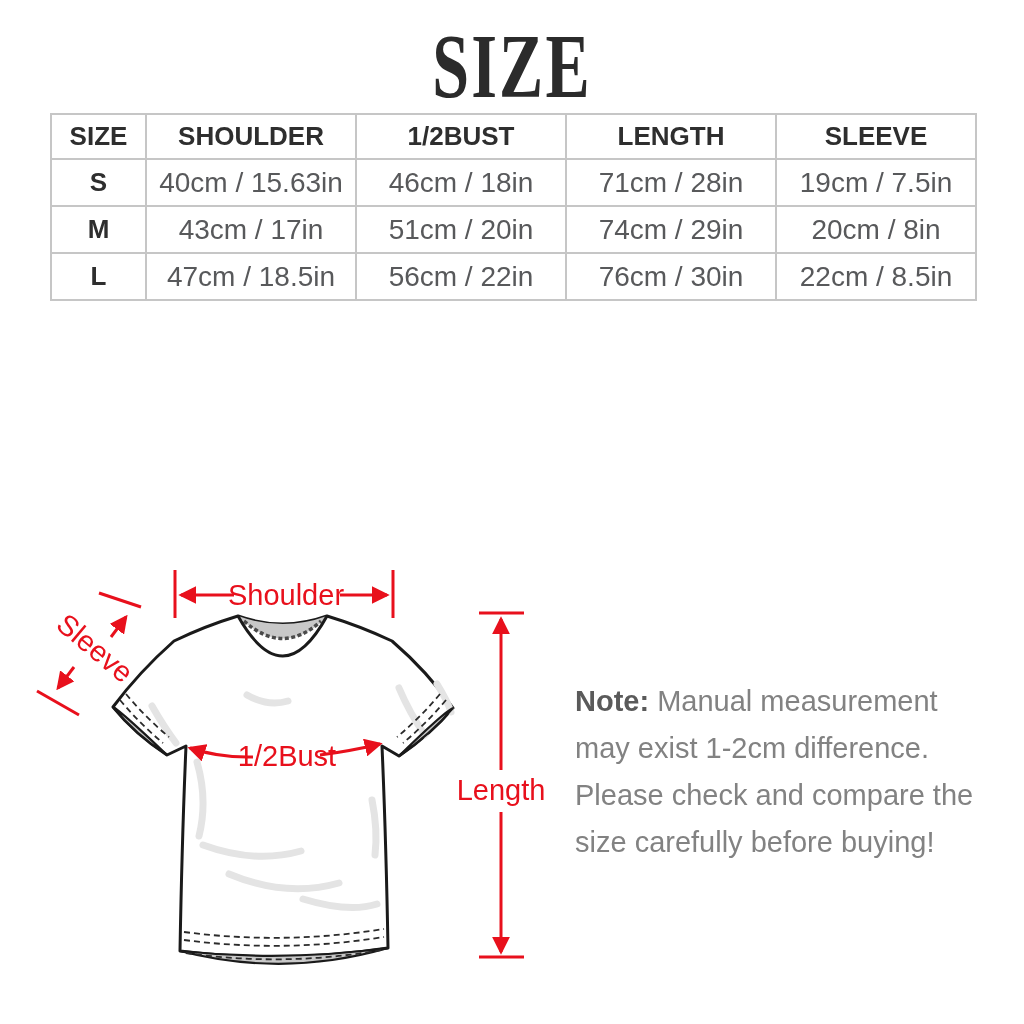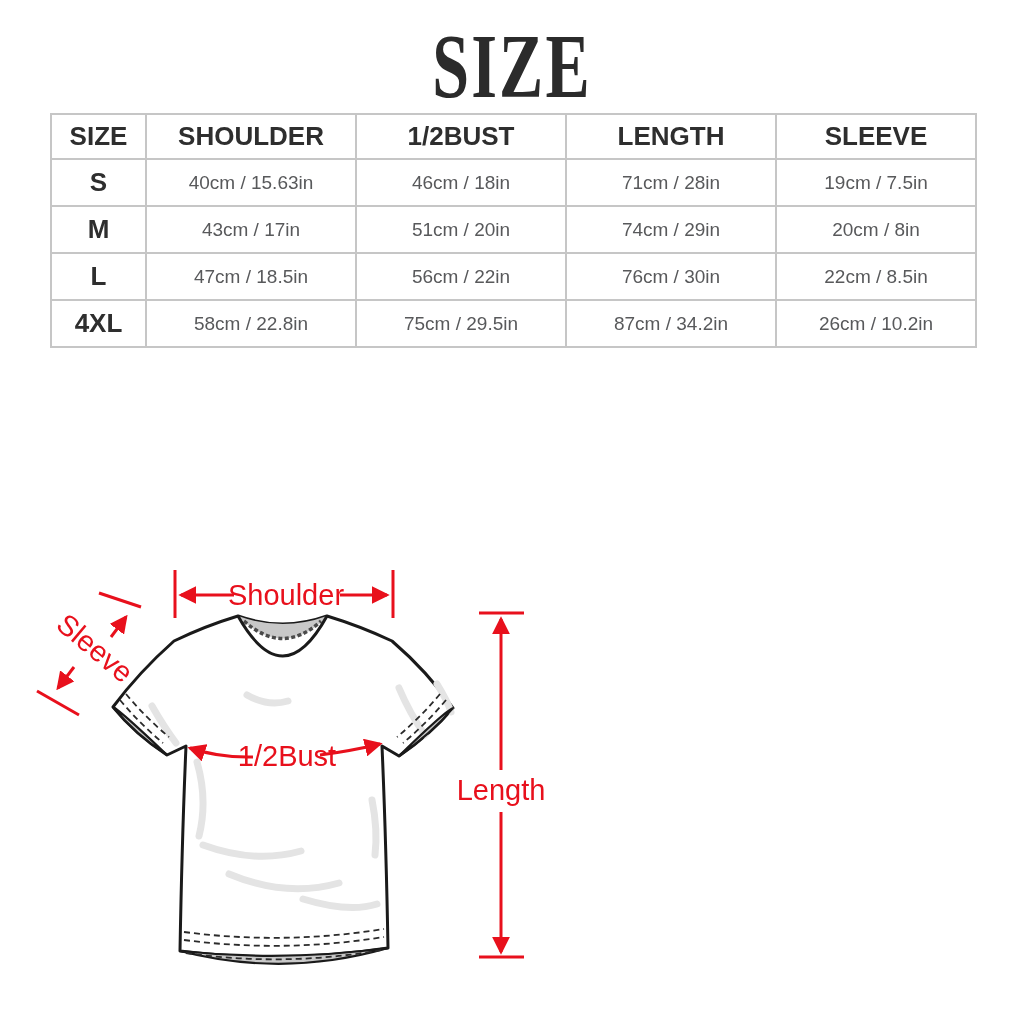--- a/index.html
+++ b/index.html
@@ -23,21 +23,21 @@
   
   table.size-table{
     position:absolute;left:50px;top:113px;width:925px;
     border-collapse:collapse;table-layout:fixed;background:#fff;
   }
   .size-table th,.size-table td{
     border:2px solid #c6c6c6;text-align:center;vertical-align:middle;padding:0;
     overflow:hidden;white-space:nowrap;
   }
   .size-table th{height:43px;font-size:26px;font-weight:700;color:#2e2e2e;}
-  .size-table td{height:45px;font-size:19px;color:#58595b;}
+  .size-table td{height:45px;font-size:28px;color:#58595b;}
   .size-table td.size-col{font-size:26px;font-weight:700;color:#2e2e2e;}
 
   
   .diagram-svg{position:absolute;left:0;top:555px;width:1024px;height:469px;}
   .body-shape{fill:#ffffff;stroke:#1a1a1a;stroke-width:3;stroke-linejoin:round;}
   .shade{fill:#c8c8c8;stroke:#1a1a1a;stroke-width:2.2;}
   .shade-flat{fill:#c8c8c8;stroke:none;}
   .band{fill:#ffffff;stroke:none;}
   .ln{fill:none;stroke:#1a1a1a;stroke-width:3;}
   .stitch{fill:none;stroke:#2b2b2b;stroke-width:1.8;stroke-dasharray:6 4;}
@@ -95,27 +95,20 @@
           <td>51cm / 20in</td>
           <td>74cm / 29in</td>
           <td>20cm / 8in</td>
         </tr>
         <tr>
           <td class="size-col">L</td>
           <td>47cm / 18.5in</td>
           <td>56cm / 22in</td>
           <td>76cm / 30in</td>
           <td>22cm / 8.5in</td>
-        </tr>
-        <tr>
-          <td class="size-col">4XL</td>
-          <td>58cm / 22.8in</td>
-          <td>75cm / 29.5in</td>
-          <td>87cm / 34.2in</td>
-          <td>26cm / 10.2in</td>
         </tr>
       </tbody>
   </table>
 
   <svg class="diagram-svg" viewBox="0 555 1024 469" xmlns="http://www.w3.org/2000/svg">
     <defs>
       <marker id="arrow" viewBox="0 0 10 10" refX="8.5" refY="5" markerWidth="6" markerHeight="6" orient="auto-start-reverse" markerUnits="strokeWidth">
         <path d="M0 0 L10 5 L0 10 Z" class="red-fill"></path>
       </marker>
     </defs>
@@ -185,14 +178,18 @@
 
     <g>
       <line class="red" x1="479" y1="613" x2="524" y2="613"></line>
       <line class="red" x1="479" y1="957" x2="524" y2="957"></line>
       <line class="red" x1="501" y1="770" x2="501" y2="619" marker-end="url(#arrow)"></line>
       <line class="red" x1="501" y1="812" x2="501" y2="952" marker-end="url(#arrow)"></line>
       <text class="red-text" x="501" y="800" text-anchor="middle">Length</text>
     </g>
   </svg>
 
+  <div class="note">
+    <span class="note-label">Note:</span>
+    <span>Manual measurement may exist 1-2cm difference. Please check and compare the size carefully before buying!</span>
+  </div>
 
 </div>
 
 </body></html>

